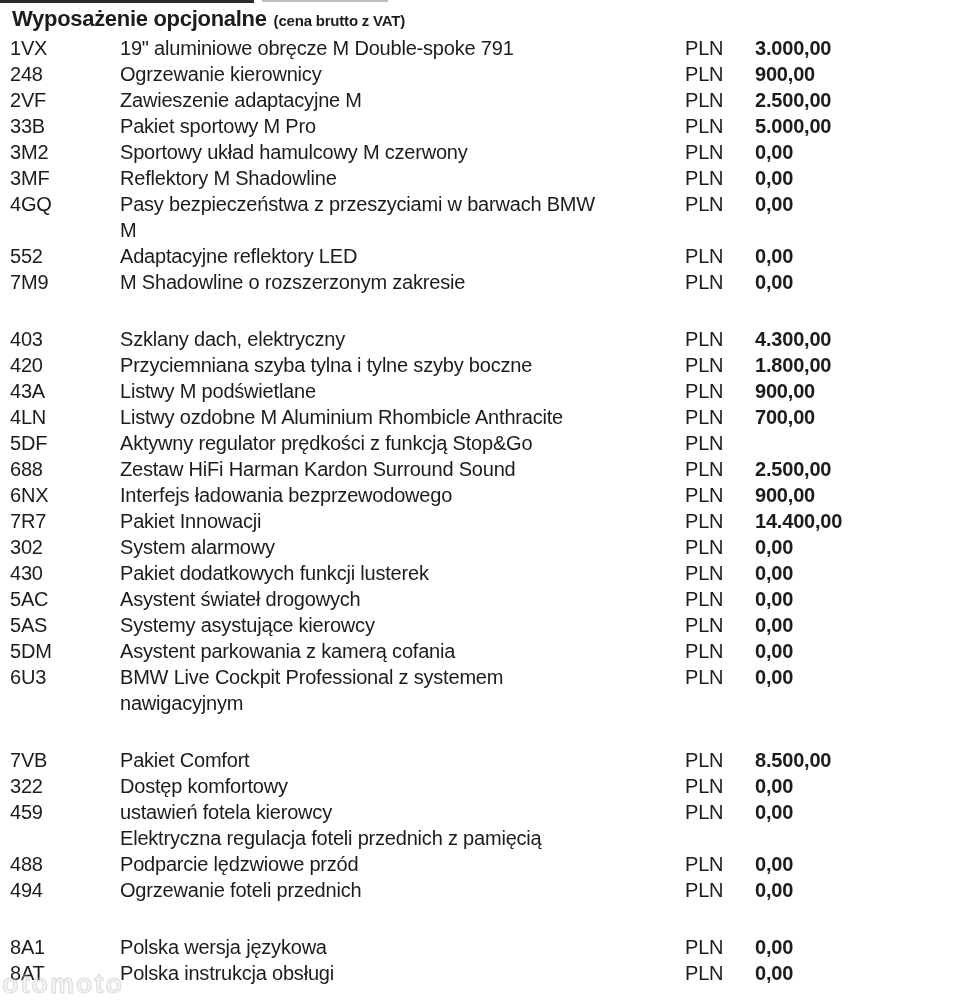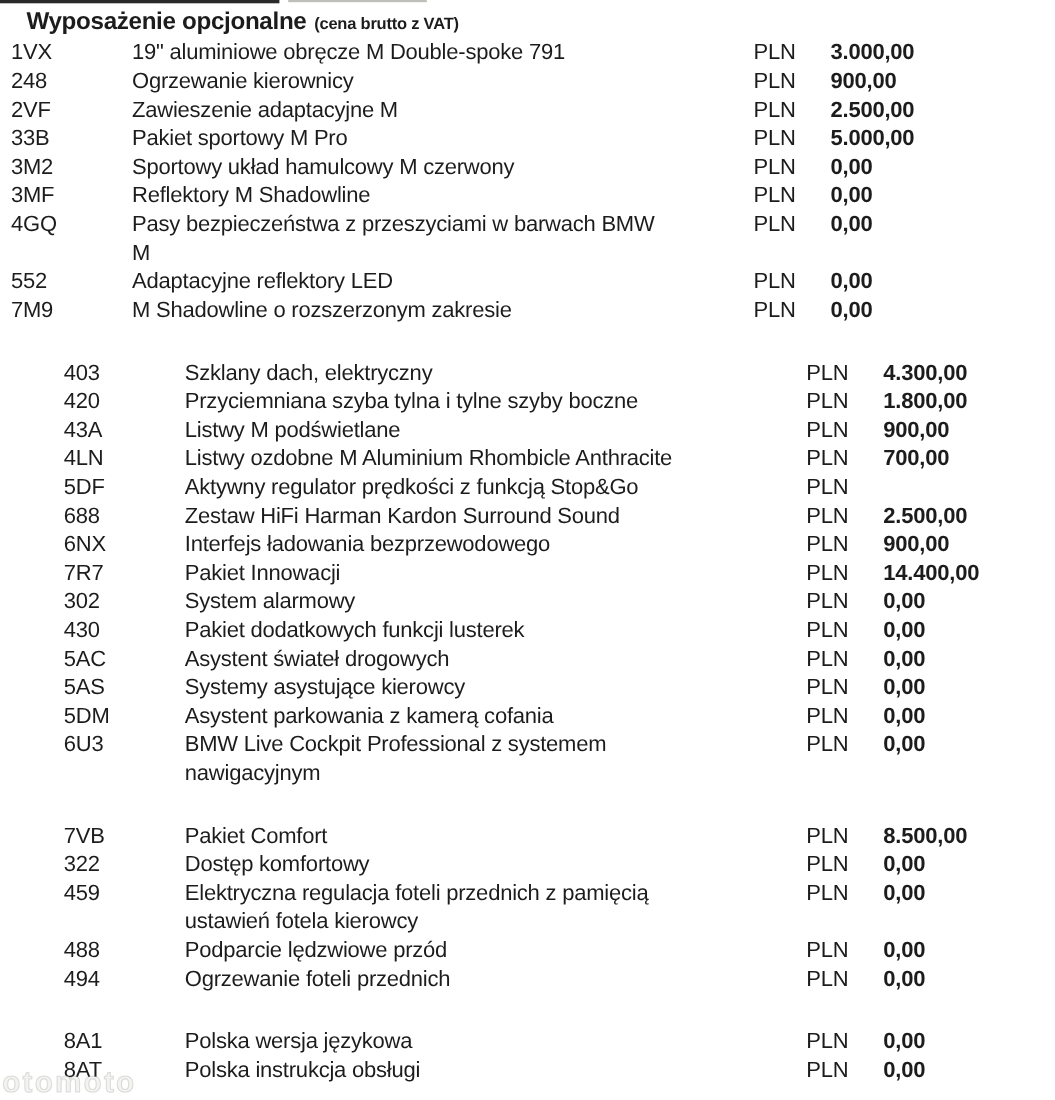--- a/index.html
+++ b/index.html
@@ -6,26 +6,26 @@
   body{
     width:959px;height:1000px;position:relative;overflow:hidden;
     font-family:"Liberation Sans",sans-serif;color:#1c1c1c;
   }
   .page{position:relative;width:959px;height:1000px;overflow:hidden;background:#fff;}
 
   
   .topline-a{position:absolute;top:0;left:0;width:254px;height:3px;background:#2a2a2a;}
   .topline-b{position:absolute;top:0;left:262px;width:126px;height:2px;background:#a8a8a4;opacity:.75;}
 
-  header{padding:7px 0 0 24px;display:flex;align-items:baseline;gap:7px;}
+  header{padding:7px 0 0 12px;display:flex;align-items:baseline;gap:7px;}
   .title{font-weight:bold;font-size:22px;line-height:24px;letter-spacing:-.3px;white-space:nowrap;}
   .subtitle{font-weight:bold;font-size:15px;letter-spacing:-.2px;white-space:nowrap;}
 
   .tbl{margin-top:4px;}
-  .section + .section{margin-top:31px;margin-left:48px;}
+  .section + .section{margin-top:31px;}
 
   .row{
     display:grid;
     grid-template-columns:110px 565px 70px 1fr;
     padding-left:10px;padding-right:24px;
     font-size:20px;line-height:26px;letter-spacing:-.2px;
   }
   .cell{white-space:nowrap;overflow:visible;}
   .cell.desc{white-space:normal;}
   .cell.desc div{white-space:nowrap;}
@@ -255,22 +255,22 @@
     <div class="cell code">322</div>
     <div class="cell desc">
             <div>Dostęp komfortowy</div>
           </div>
     <div class="cell cur">PLN</div>
     <div class="cell price">0,00</div>
   </div>
         <div class="row">
     <div class="cell code">459</div>
     <div class="cell desc">
+            <div>ustawień fotela kierowcy</div>
             <div>Elektryczna regulacja foteli przednich z pamięcią</div>
-            <div>ustawień fotela kierowcy</div>
           </div>
     <div class="cell cur">PLN</div>
     <div class="cell price">0,00</div>
   </div>
         <div class="row">
     <div class="cell code">488</div>
     <div class="cell desc">
             <div>Podparcie lędzwiowe przód</div>
           </div>
     <div class="cell cur">PLN</div>

